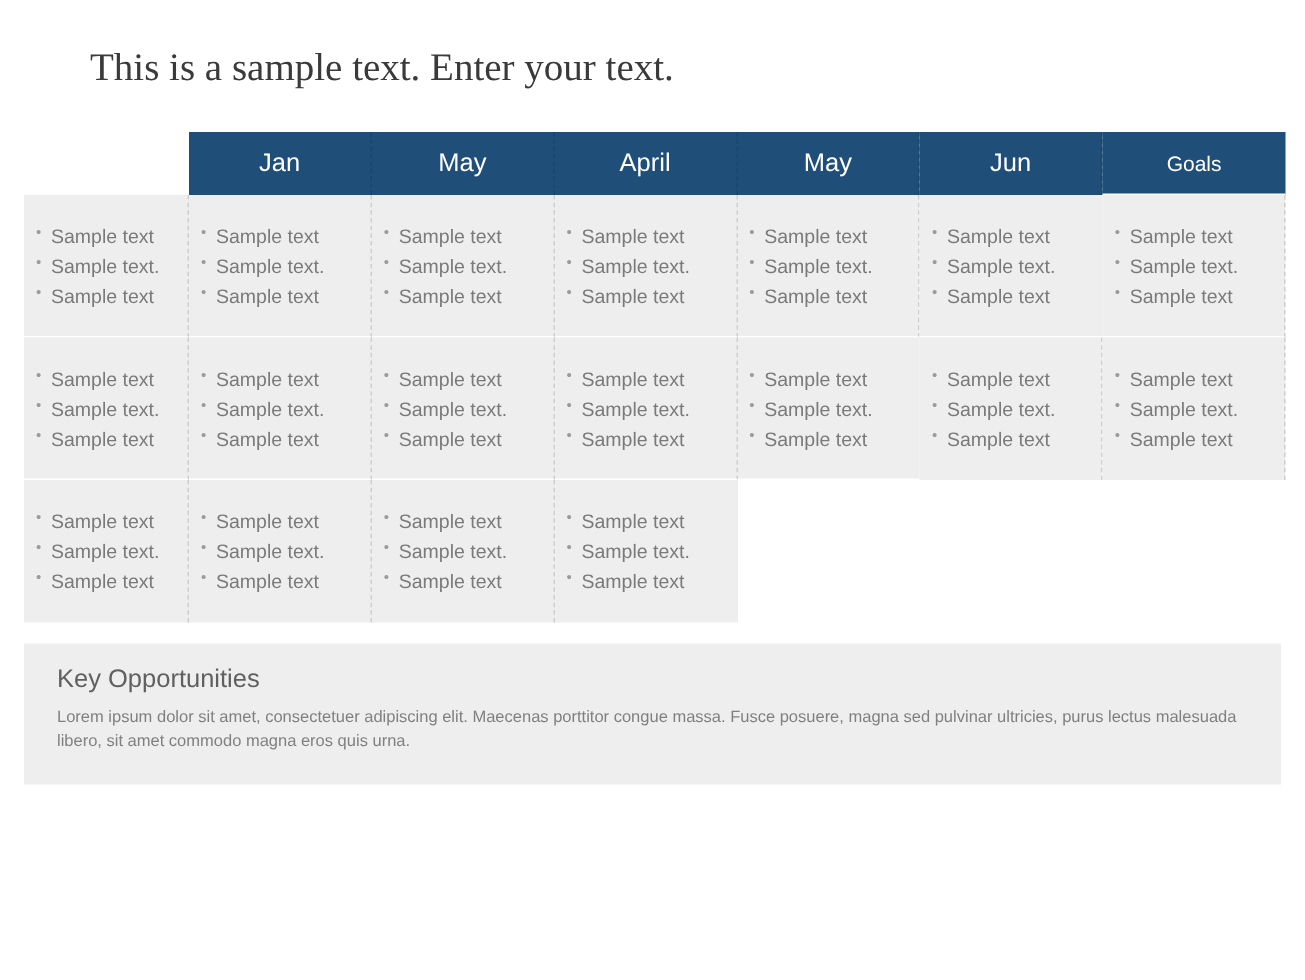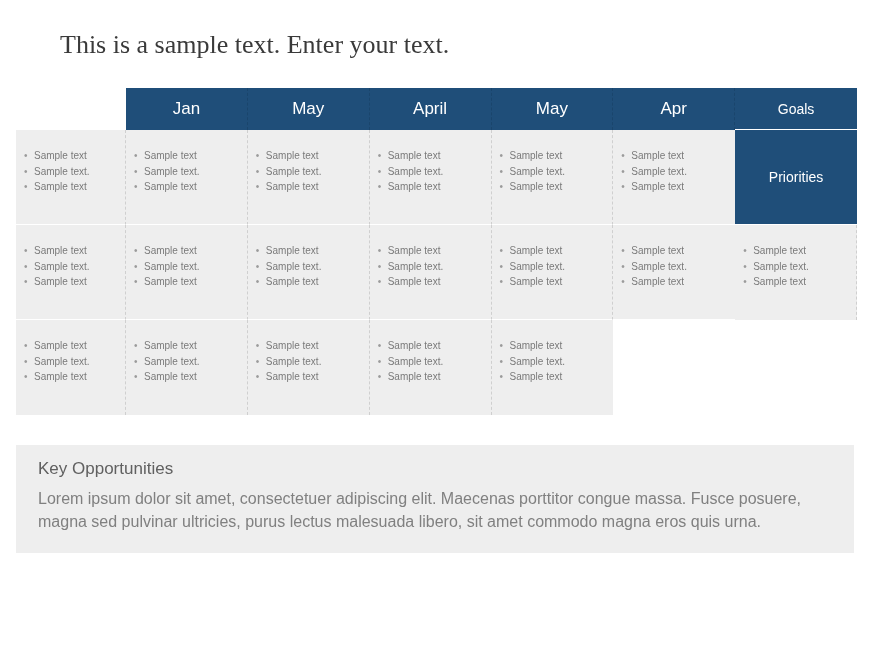--- a/index.html
+++ b/index.html
@@ -54,63 +54,63 @@
     padding: 18px 6px 6px 8px;
     border-right: 1px dashed #cfcfcf;
     border-bottom: 1px solid #fff;
   }
   .cell.last-col { border-right: none; }
   .cell.last-row { border-bottom: none; }
   .cell ul {
     list-style: none;
   }
   .cell li {
-    font-size: 10px;
+    font-size: 13px;
     color: #7a7a7a;
     line-height: 1.55;
     position: relative;
     padding-left: 10px;
   }
   .cell li::before {
     content: "•";
     position: absolute;
     left: 0;
     top: 0;
     color: #9b9b9b;
     font-size: 10px;
   }
   .footer {
     background: #eeeeee;
-    margin: 30px 16px 0 16px;
+    margin: 14px 16px 0 16px;
     padding: 14px 22px 20px 22px;
   }
   .footer-title {
     font-size: 17px;
     color: #606060;
     margin-bottom: 8px;
     font-weight: 400;
   }
   .footer-text {
-    font-size: 16px;
+    font-size: 11px;
     color: #808080;
     line-height: 1.45;
   }
 </style>
 </head>
 <body>
 
 <div class="slide-title">This is a sample text. Enter your text.</div>
 
 <div class="planning-grid">
   <div class="corner"></div>
   <div class="month-header">Jan</div>
   <div class="month-header">May</div>
   <div class="month-header">April</div>
   <div class="month-header">May</div>
-  <div class="month-header">Apr</div>
+  <div class="month-header">Jun</div>
 
   <div class="row-label">Goals</div>
   <div class="cell">
       <ul>
     <li>Sample text</li>
     <li>Sample text.</li>
     <li>Sample text</li>
   </ul>
     </div>
   <div class="cell">
@@ -142,21 +142,20 @@
   </ul>
     </div>
   <div class="cell last-col">
       <ul>
     <li>Sample text</li>
     <li>Sample text.</li>
     <li>Sample text</li>
   </ul>
     </div>
 
-  <div class="row-label">Priorities</div>
   <div class="cell">
       <ul>
     <li>Sample text</li>
     <li>Sample text.</li>
     <li>Sample text</li>
   </ul>
     </div>
   <div class="cell">
       <ul>
     <li>Sample text</li>

